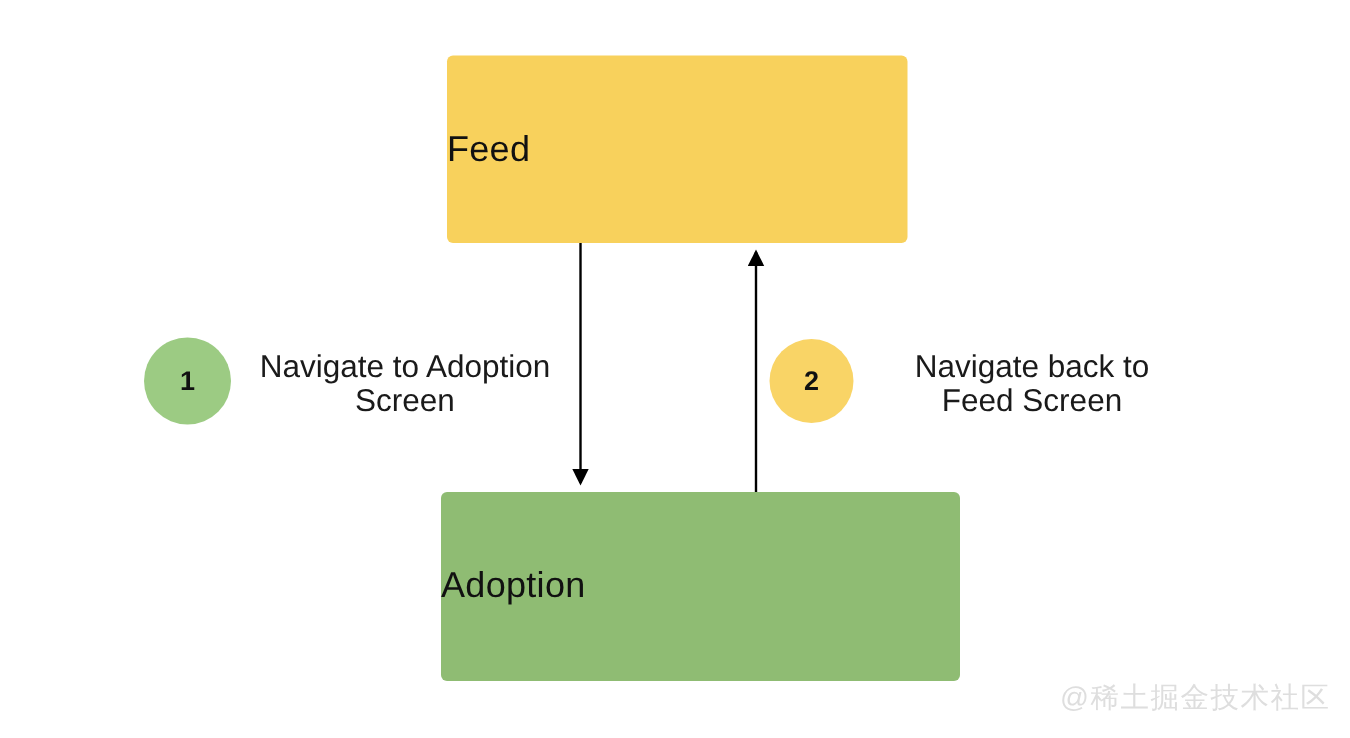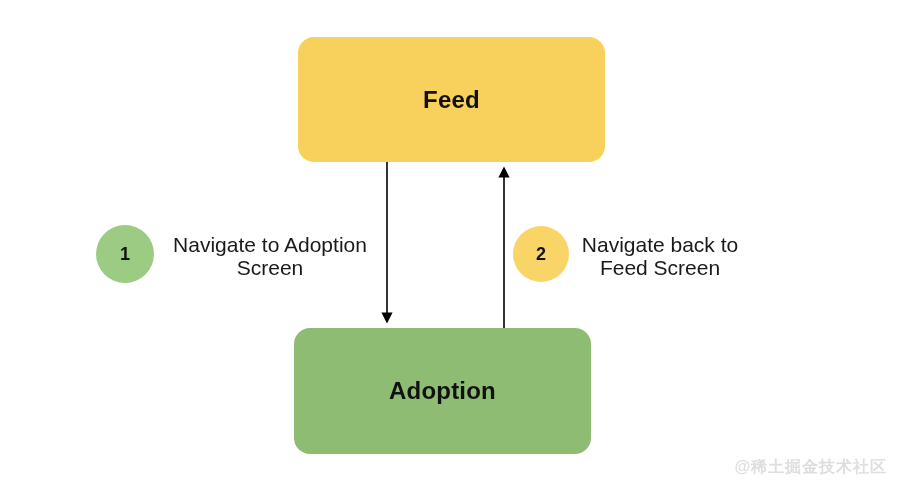--- a/index.html
+++ b/index.html
@@ -10,40 +10,40 @@
   }
   .canvas {
     position: relative;
     width: 900px;
     height: 492px;
     background: #ffffff;
     overflow: hidden;
   }
   .node {
     position: absolute;
-    border-radius: 16px;
+    border-radius: 4px;
     display: flex;
     align-items: center;
-    justify-content: center;
+    justify-content: flex-start;
     color: #111111;
-    font-weight: bold;
+    font-weight: normal;
     font-size: 24px;
     letter-spacing: 0.2px;
   }
   .node-feed {
     left: 298px;
     top: 37px;
     width: 307px;
     height: 125px;
     background: #F8D15C;
   }
   .node-adoption {
     left: 294px;
     top: 328px;
-    width: 297px;
+    width: 346px;
     height: 126px;
     background: #8FBC73;
   }
   .arrows {
     position: absolute;
     left: 0;
     top: 0;
     width: 900px;
     height: 492px;
     pointer-events: none;
@@ -78,33 +78,32 @@
     font-size: 21px;
     line-height: 23px;
     text-align: center;
   }
   .step-label-1 {
     left: 170px;
     top: 233px;
     width: 200px;
   }
   .step-label-2 {
-    left: 555px;
+    left: 583px;
     top: 233px;
     width: 210px;
   }
   .watermark {
     position: absolute;
     right: 13px;
     bottom: 14px;
     color: #DEDEDE;
-    font-size: 16px;
+    font-size: 19px;
     letter-spacing: 1px;
     user-select: none;
-    font-weight: bold;
   }
 </style>
 </head>
 <body>
 
 <div class="canvas">
 
   <div class="node node-feed">
     <span>Feed</span>
   </div>

